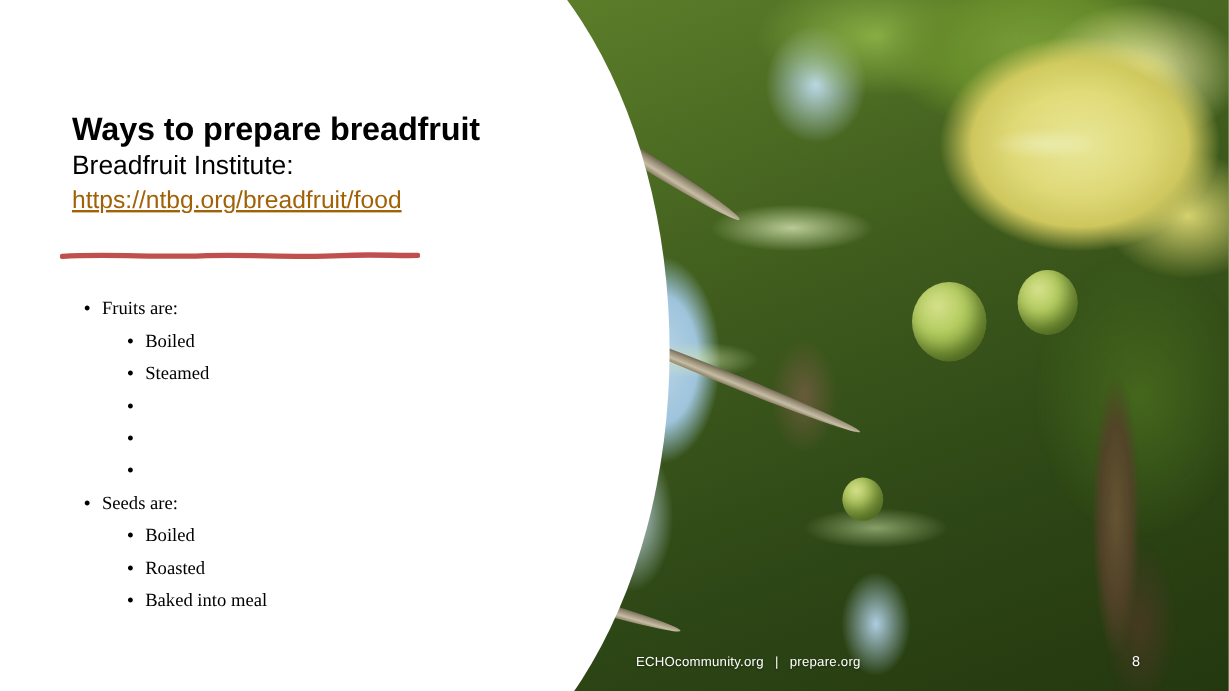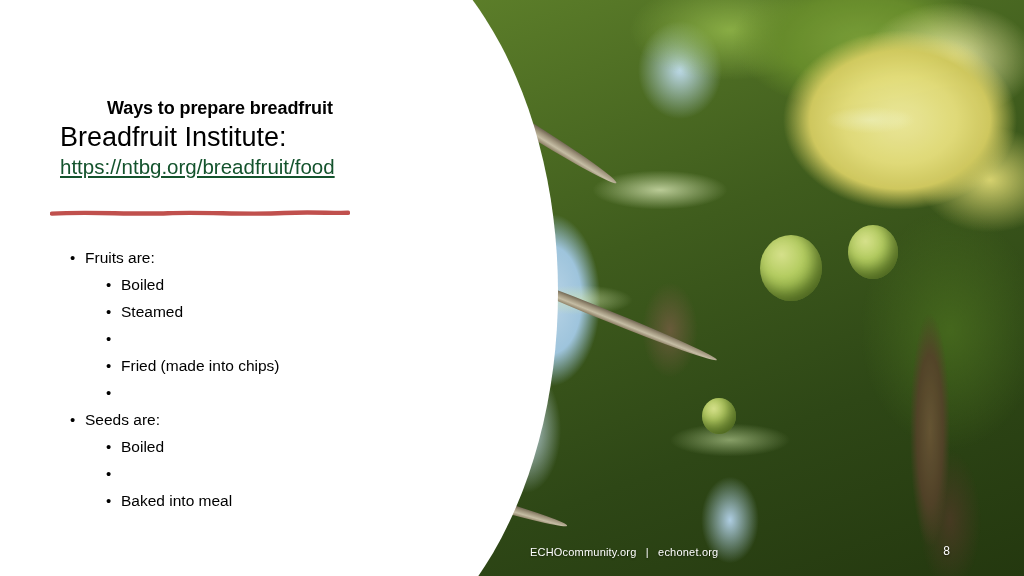--- a/index.html
+++ b/index.html
@@ -158,28 +158,27 @@
     height: 576px;
   }
   #title-block {
     position: absolute;
     left: 60px;
     top: 94px;
     width: 390px;
     color: #000000;
   }
   #title-main {
-    font-size: 18px;
+    font-size: 27px;
     font-weight: bold;
     line-height: 29px;
     letter-spacing: -.1px;
-    margin-left: 47px;
   }
   #title-sub {
-    font-size: 27px;
+    font-size: 22px;
     font-weight: normal;
     line-height: 29px;
   }
   #title-link {
     display: inline-block;
     font-size: 20.5px;
     line-height: 29px;
     color: #1f1fd4;
     text-decoration: underline;
     text-underline-offset: 2px;
@@ -209,21 +208,21 @@
     font-size: 15.5px;
   }
   .li.lvl1 { padding-left: 6px; }
   .li.lvl2 { padding-left: 42px; }
   .li .dot {
     flex: 0 0 auto;
     width: 15px;
     font-size: 15px;
     line-height: 27px;
   }
-  .li .txt { flex: 1 1 auto; }
+  .li .txt { flex: 1 1 auto; font-family: Liberation Serif, serif; }
 </style>
 </head>
 <body>
 
 <div id="slide" style="background: rgb(255, 255, 255);">
 
   <div id="photo-panel">
     <div id="photo">
       <div class="layer sky"></div>
       <div class="layer frond-green"></div>
@@ -241,31 +240,31 @@
       <div class="fruit f2"></div>
       <div class="fruit f3"></div>
     </div>
 
     <div id="arc-mask"></div>
     <div id="arc-stroke"></div>
 
     <div id="footer">
       <span>ECHOcommunity.org</span>
       <span class="sep">|</span>
-      <span>echonet.org</span>
+      <span>prepare.org</span>
     </div>
     <div id="page-number">8</div>
   </div>
 
   <div id="text-col">
 
     <div id="title-block">
       <div id="title-main">Ways to prepare breadfruit</div>
       <div id="title-sub">Breadfruit Institute:</div>
-      <a id="title-link" href="#" style="color: #14532d;">https://ntbg.org/breadfruit/food</a>
+      <a id="title-link" href="#" style="color: #a16207;">https://ntbg.org/breadfruit/food</a>
     </div>
 
     <svg id="divider" viewBox="0 0 300 12" preserveAspectRatio="none">
       <path id="divider-path" d="M2,6.6 C40,4.4 80,7.6 118,6.2 C156,4.8 196,8.0 234,6.0 C262,4.6 282,6.4 298,5.8" fill="none" stroke-width="4.4" stroke-linecap="round" stroke="#c0504d"></path>
     </svg>
 
     <div id="bullets">
         <div class="li lvl1">
           <span class="dot">•</span>
           <span class="txt">Fruits are:</span>
@@ -276,35 +275,35 @@
         </div>
         <div class="li lvl2">
           <span class="dot">•</span>
           <span class="txt">Steamed</span>
         </div>
         <div class="li lvl2">
           <span class="dot">•</span>
         </div>
         <div class="li lvl2">
           <span class="dot">•</span>
-          <span class="txt">Fried (made into chips)</span>
         </div>
         <div class="li lvl2">
           <span class="dot">•</span>
         </div>
         <div class="li lvl1">
           <span class="dot">•</span>
           <span class="txt">Seeds are:</span>
         </div>
         <div class="li lvl2">
           <span class="dot">•</span>
           <span class="txt">Boiled</span>
         </div>
         <div class="li lvl2">
           <span class="dot">•</span>
+          <span class="txt">Roasted</span>
         </div>
         <div class="li lvl2">
           <span class="dot">•</span>
           <span class="txt">Baked into meal</span>
         </div>
       </div>
   </div>
 
 </div>
 

